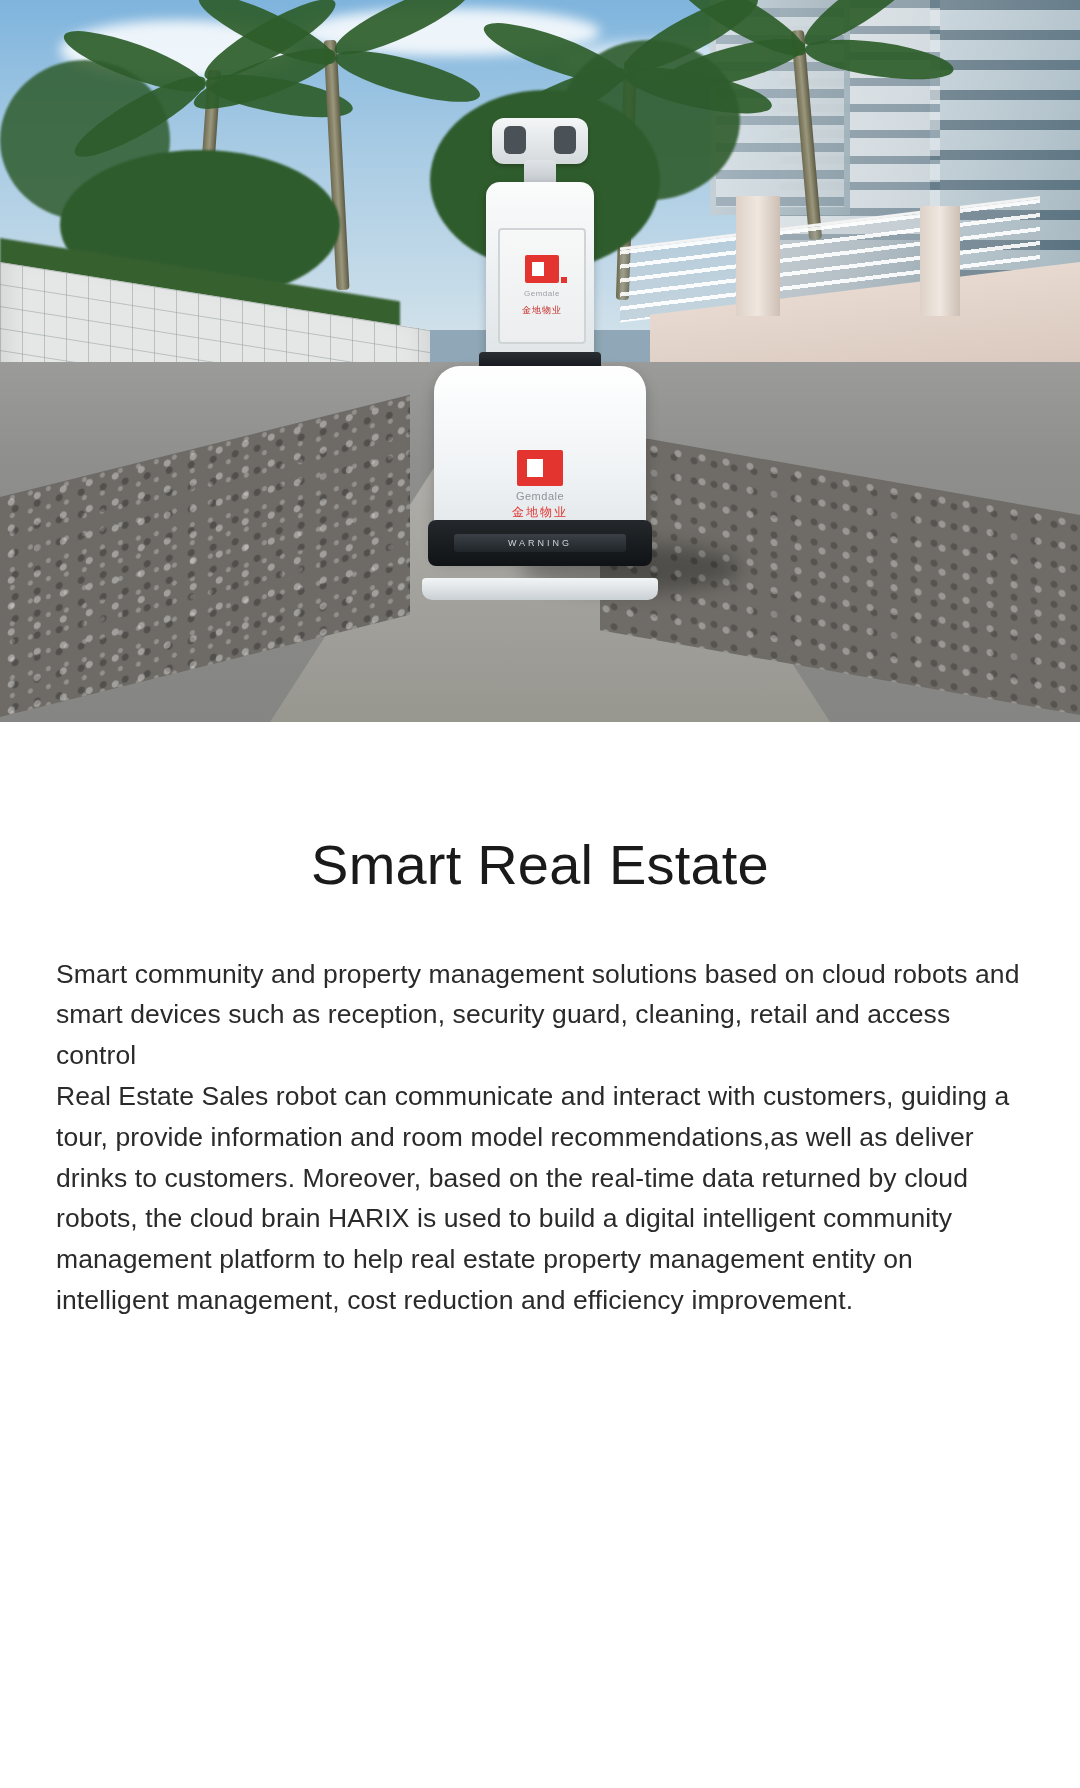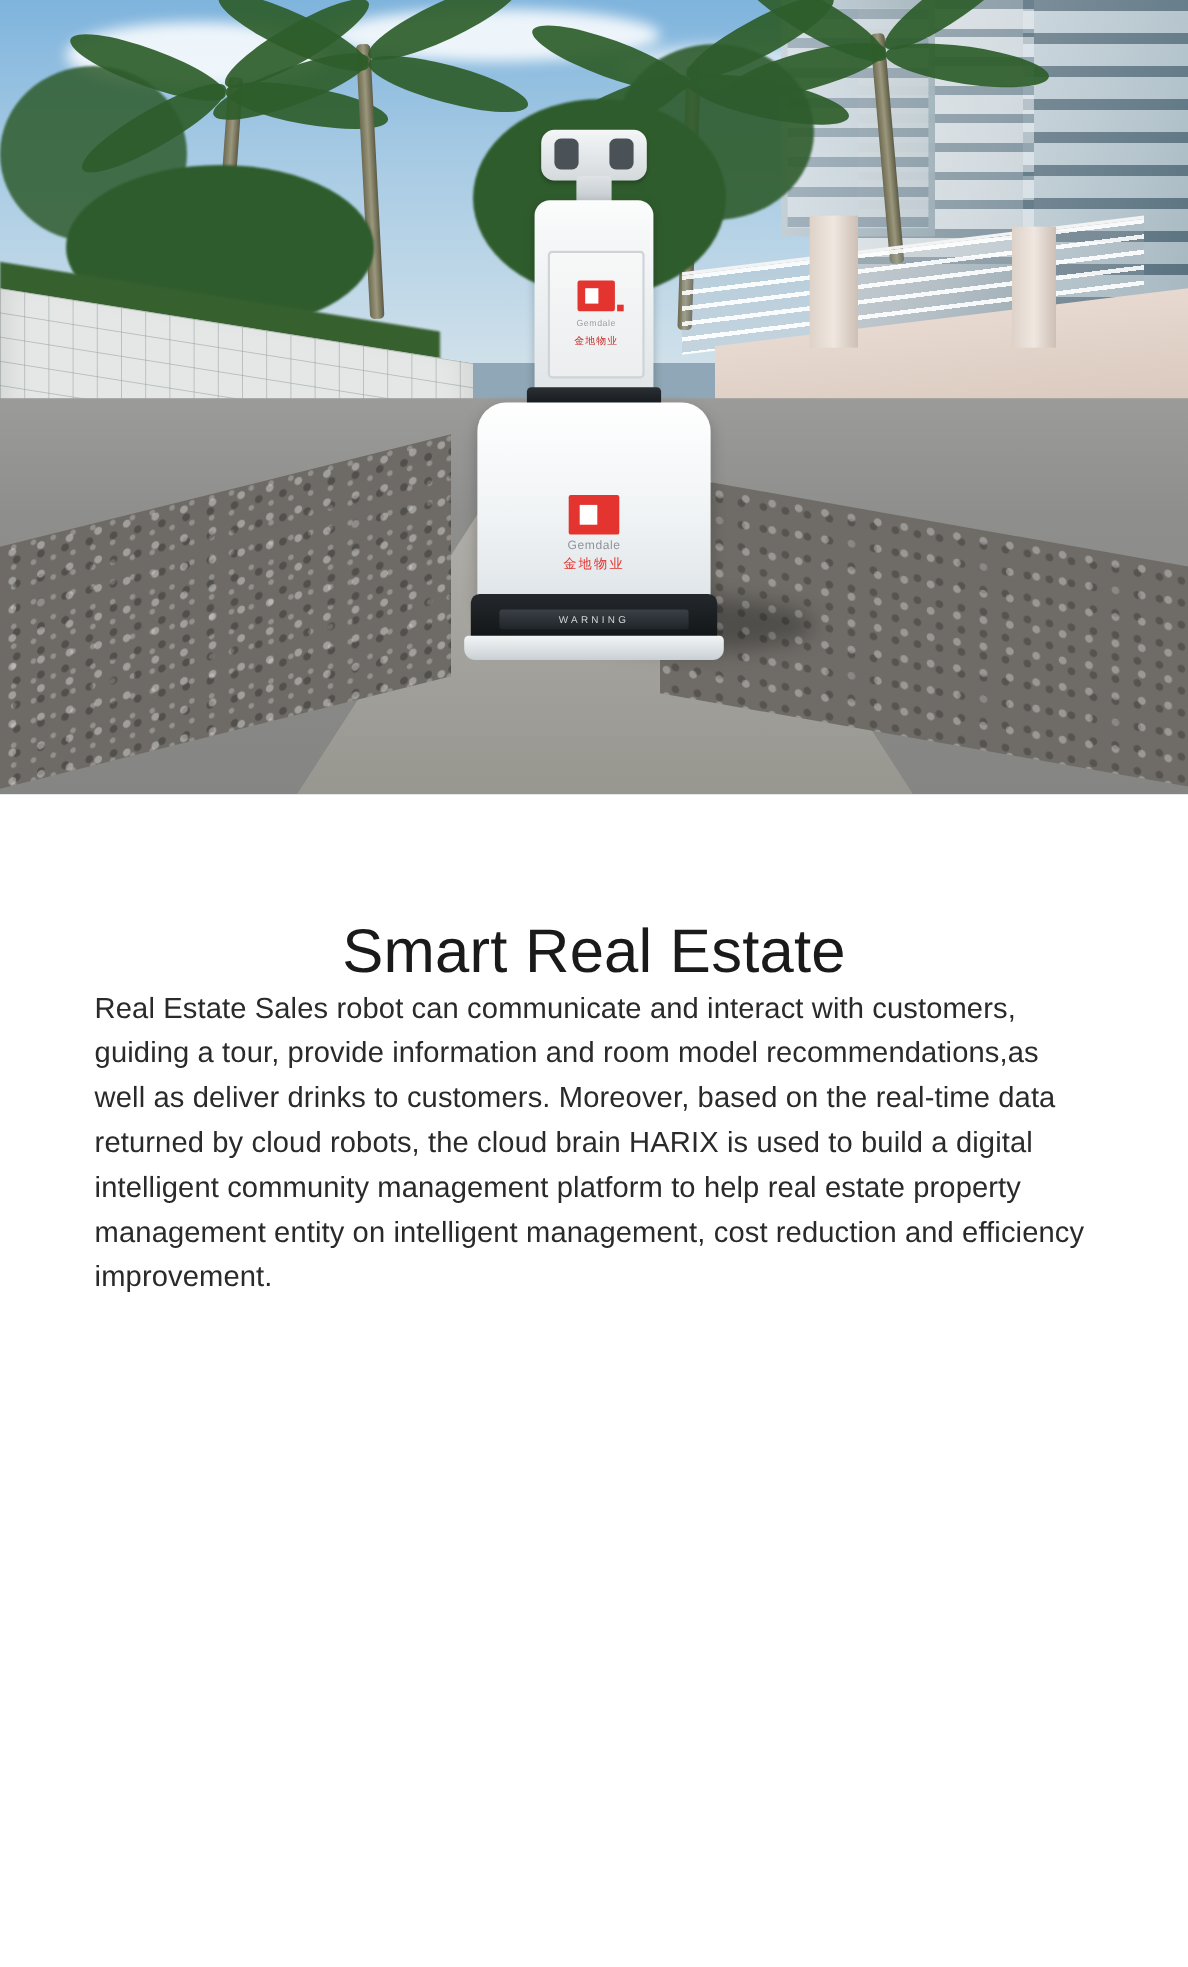--- a/index.html
+++ b/index.html
@@ -282,40 +282,40 @@
   .badge-mark {
     width: 46px; height: 36px; margin: 0 auto 4px;
     background: #e3342f; position: relative; border-radius: 2px;
   }
   .badge-mark:after{
     content:""; position:absolute; left:10px; top:9px; width:16px; height:18px; background:#fff;
   }
   .badge-en { font-size: 11px; color:#8e9499; letter-spacing: .5px;}
   .badge-cn { font-size: 12px; color:#e3342f; letter-spacing: 2px; margin-top:2px;}
   .robot-bumper {
-    top: 540px; width: 224px; height: 46px;
+    top: 520px; width: 224px; height: 46px;
     background: linear-gradient(180deg,#24282c,#101315);
     border-radius: 8px;
   }
   .bumper-strip {
     position:absolute; left: 26px; right: 26px; top: 14px; height: 18px;
     background: linear-gradient(180deg,#3a4045,#20252a);
     border-radius: 3px;
     display:flex; align-items:center; justify-content:center;
   }
   .warning-text { font-size: 9px; color:#cfd4d7; letter-spacing: 3px;}
   .robot-base {
     top: 578px; width: 236px; height: 22px;
     background: linear-gradient(180deg,#f2f5f6,#c9d0d4);
     border-radius: 4px 4px 10px 10px;
   }
 
   
   .content {
-    padding: 0 86px;
+    padding: 0 56px;
   }
   .title {
     margin: 0;
     padding-top: 112px;
     text-align: center;
     font-weight: 400;
     font-size: 56px;
     line-height: 1.1;
     color: #1a1a1a;
     letter-spacing: .2px;
@@ -427,18 +427,19 @@
         </div>
       </div>
       <div class="robot robot-base"></div>
 
     </div>
   </div>
 
   <div class="content">
     <h1 class="title">Smart Real Estate</h1>
 
+    <p class="body-copy para-lead">Smart community and property management solutions based on cloud robots and smart devices such as reception, security guard, cleaning, retail and access control</p>
 
 
     <p class="body-copy para-3">Real Estate Sales robot can communicate and interact with customers, guiding a tour, provide information and room model recommendations,as well as deliver drinks to customers. Moreover, based on the real-time data returned by cloud robots, the cloud brain HARIX is used to build a digital intelligent community management platform to help real estate property management entity on intelligent management, cost reduction and efficiency improvement.</p>
   </div>
 
 </div>
 
 </body></html>

